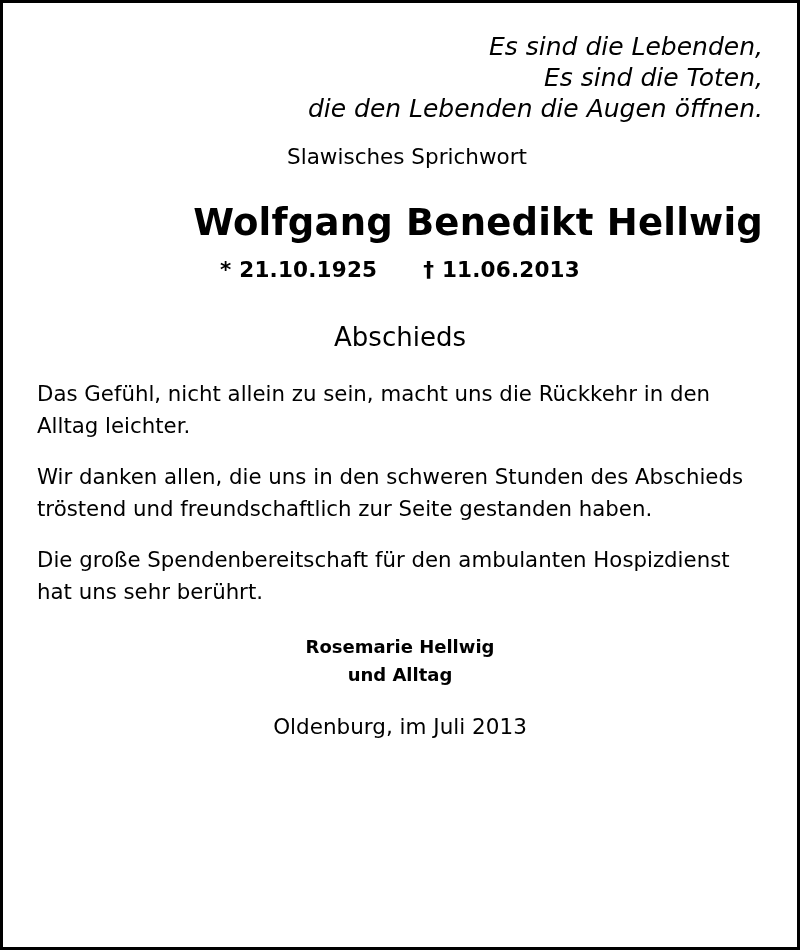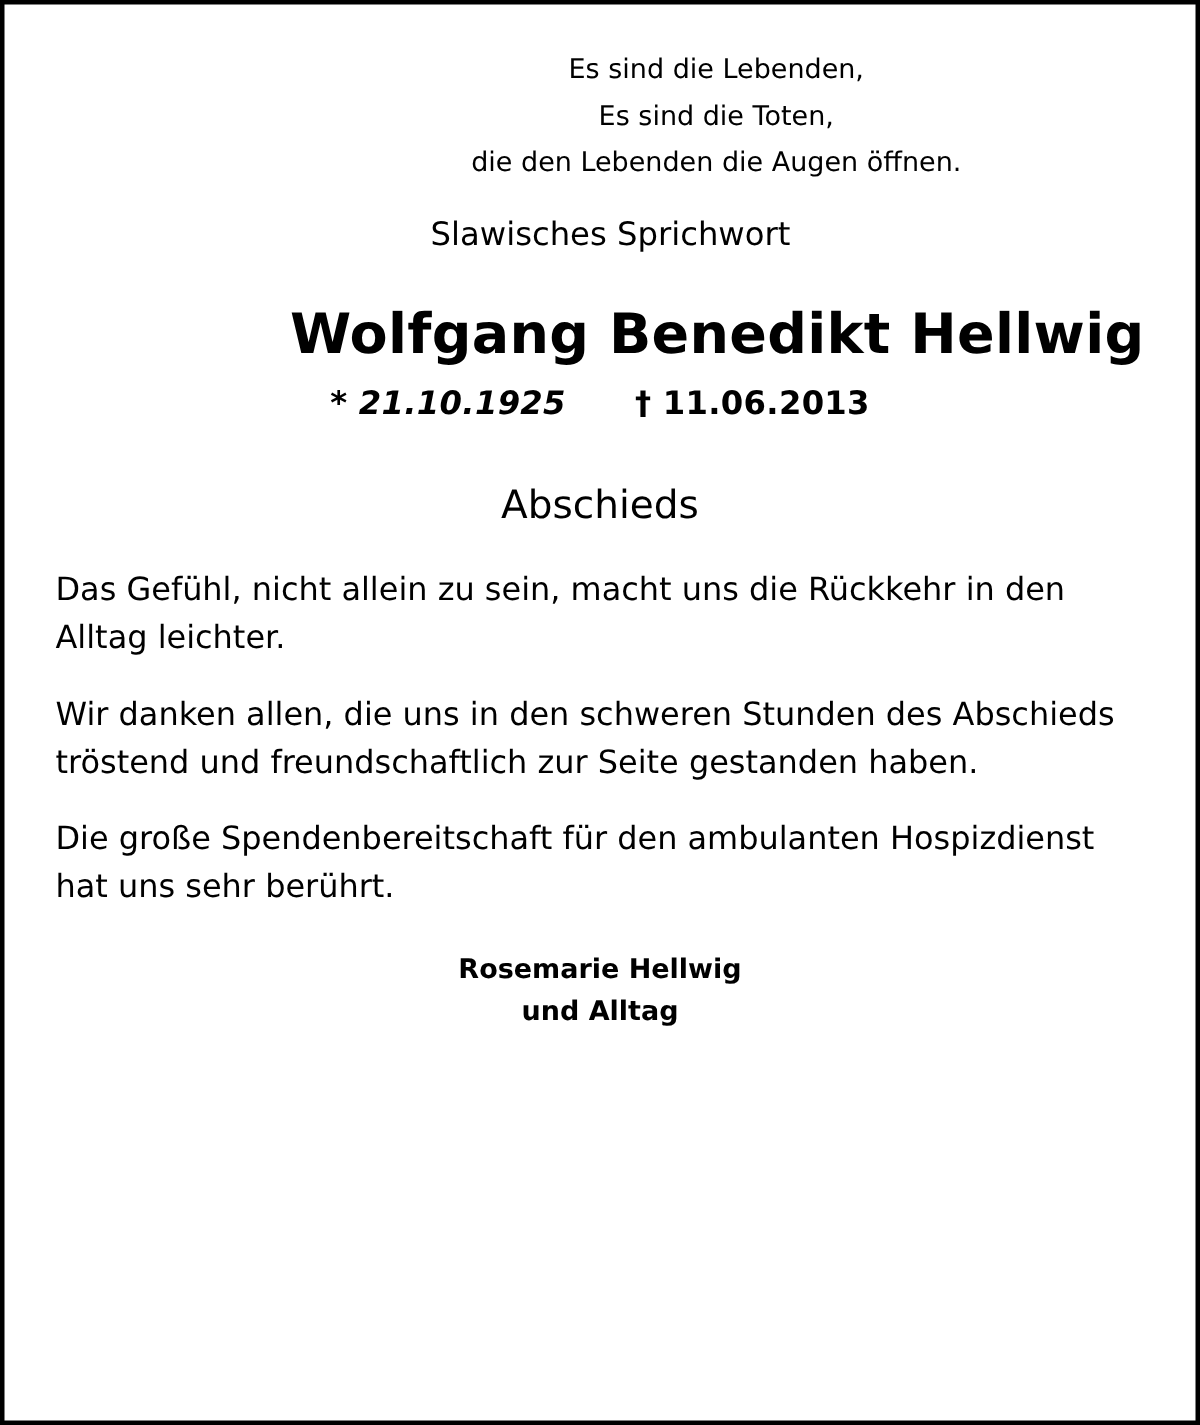--- a/index.html
+++ b/index.html
@@ -18,23 +18,24 @@
     box-sizing: border-box;
     width: 800px;
     height: 950px;
     border: 3px solid #000000;
     background: #ffffff;
     padding: 22px 34px 10px 34px;
   }
   .quote {
     margin: 6px 0 0 0;
     padding-left: 155px;
-    font-size: 18px;
+    font-size: 25px;
     line-height: 31px;
-    text-align: center;
+    text-align: right;
+    font-style: italic;
   }
   .quote-line {
     white-space: nowrap;
   }
   .quote-source {
     margin-top: 19px;
     text-align: center;
     font-size: 21.5px;
     line-height: 28px;
     padding-left: 14px;
@@ -49,21 +50,20 @@
   }
   .dates {
     margin-top: 12px;
     text-align: center;
     font-size: 21.5px;
     font-weight: bold;
     letter-spacing: 0.2px;
   }
   .dates .birth {
     margin-right: 46px;
-    font-style: italic;
   }
   .dates .dagger {
     font-weight: bold;
   }
   .section-title {
     margin-top: 40px;
     text-align: center;
     font-size: 26px;
     line-height: 30px;
   }
@@ -118,14 +118,15 @@
     <p>Das Gefühl, nicht allein zu sein, macht uns die Rückkehr in den Alltag leichter.</p>
     <p>Wir danken allen, die uns in den schweren Stunden des Abschieds tröstend und freundschaftlich zur Seite gestanden haben.</p>
     <p>Die große Spendenbereitschaft für den ambulanten Hospizdienst hat uns sehr berührt.</p>
   </div>
 
   <div class="signature">
     <div>Rosemarie Hellwig</div>
     <div>und Alltag</div>
   </div>
 
+  <div class="place-date">Oldenburg, im Juli 2013</div>
 
 </div>
 
 </body></html>

